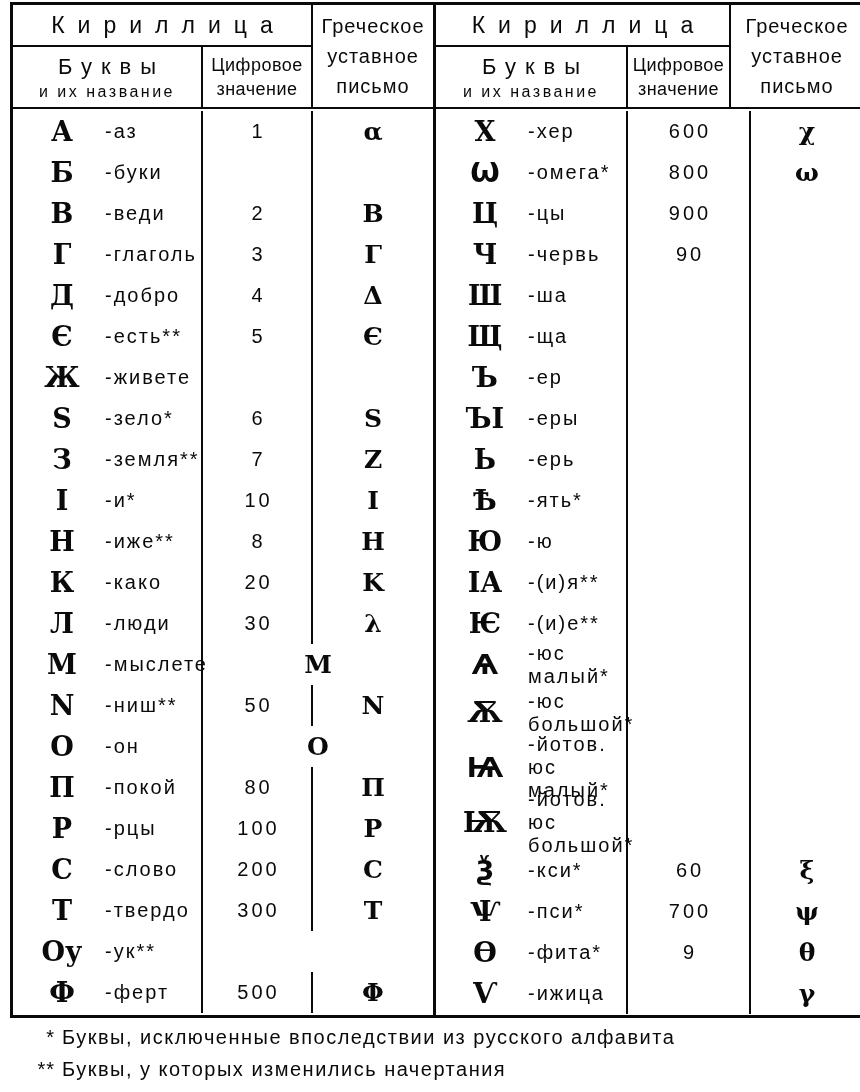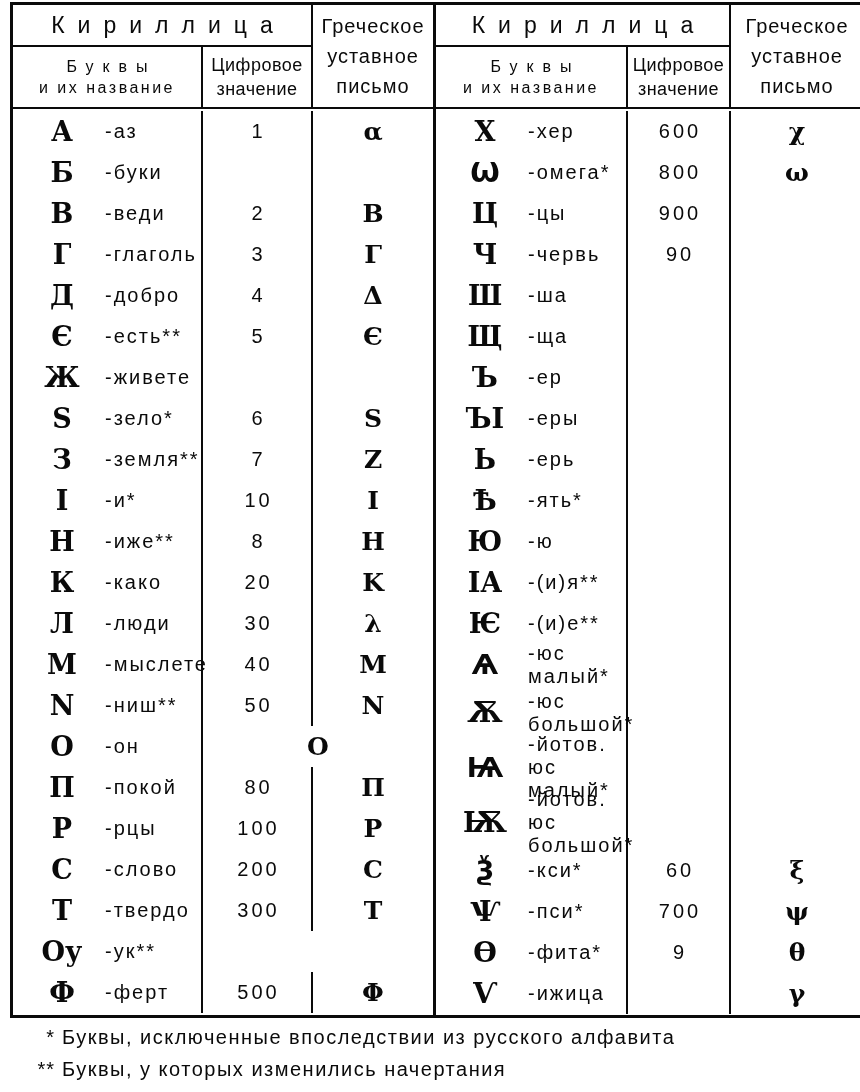--- a/index.html
+++ b/index.html
@@ -32,21 +32,21 @@
     display:flex; align-items:center; justify-content:center;
     font-size:23px; letter-spacing:13px; text-indent:13px;
   }
   .sub-row { flex:1; display:flex; }
   .sub-letters {
     display:flex; flex-direction:column; align-items:center; justify-content:center;
     border-right:2px solid #0a0a0a;
   }
   .half-left  .sub-letters { width:190px; }
   .half-right .sub-letters { width:192px; }
-  .sub-letters .l1 { font-size:16px; letter-spacing:9px; text-indent:9px; }
+  .sub-letters .l1 { font-size:22px; letter-spacing:9px; text-indent:9px; }
   .sub-letters .l2 { font-size:16px; letter-spacing:2.5px; margin-top:3px; }
   .sub-value {
     flex:1; display:flex; flex-direction:column; align-items:center; justify-content:center;
     font-size:18px; letter-spacing:0.5px; line-height:1.35;
     white-space:pre-line; text-align:center;
   }
   .head-greek {
     flex:1; display:flex; align-items:center; justify-content:center;
     font-size:20px; letter-spacing:1px; line-height:1.5;
     white-space:pre-line; text-align:center;
@@ -70,21 +70,21 @@
   .nm {
     margin-left:8px; font-size:20px; letter-spacing:2px;
     white-space:pre-line; line-height:1.15;
   }
   .c-value {
     height:100%; display:flex; align-items:center; justify-content:center;
     border-right:2px solid #0a0a0a;
     font-size:20px; letter-spacing:3px; text-indent:3px;
   }
   .half-left  .c-value { width:110px; }
-  .half-right .c-value { width:103px; }
+  .half-right .c-value { width:123px; }
   .c-greek {
     flex:1; height:100%; display:flex; align-items:center; justify-content:center;
     font-family:"DejaVu Serif","DejaVu Sans",serif;
     font-weight:bold; font-size:25px; line-height:1;
   }
 
   
   .footnotes { position:absolute; left:0; top:1026px; width:860px; }
   .fnote { display:flex; margin-bottom:9px; font-size:20px; letter-spacing:1.5px; }
   .fnote .mark { width:62px; flex:0 0 auto; text-align:right; padding-right:7px; letter-spacing:1px; }
@@ -216,21 +216,20 @@
               <span class="nm">-люди</span>
             </div>
             <div class="c-value">30</div>
             <div class="c-greek">λ</div>
           </div>
           <div class="row">
             <div class="c-name">
               <span class="glyph">М</span>
               <span class="nm">-мыслете</span>
             </div>
-            <div class="c-value">40</div>
             <div class="c-greek">Μ</div>
           </div>
           <div class="row">
             <div class="c-name">
               <span class="glyph">N</span>
               <span class="nm">-ниш**</span>
             </div>
             <div class="c-value">50</div>
             <div class="c-greek">Ν</div>
           </div>

